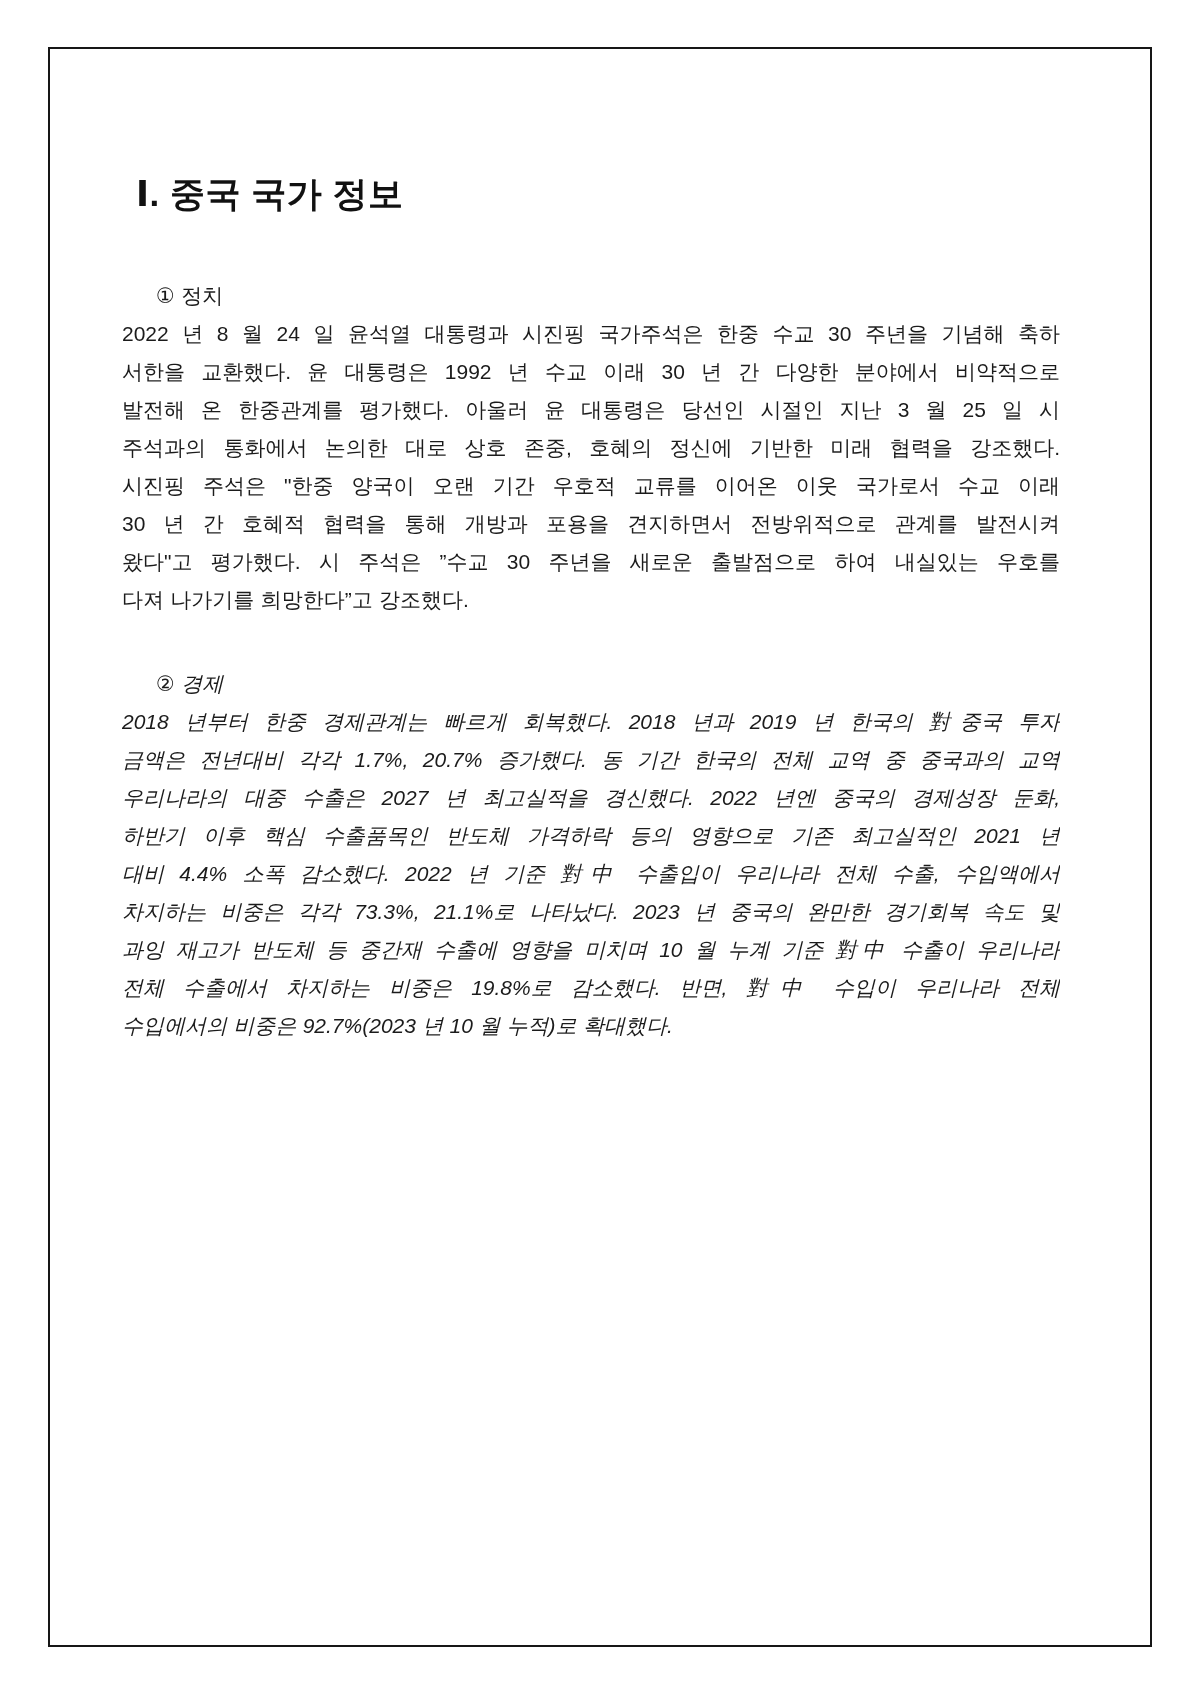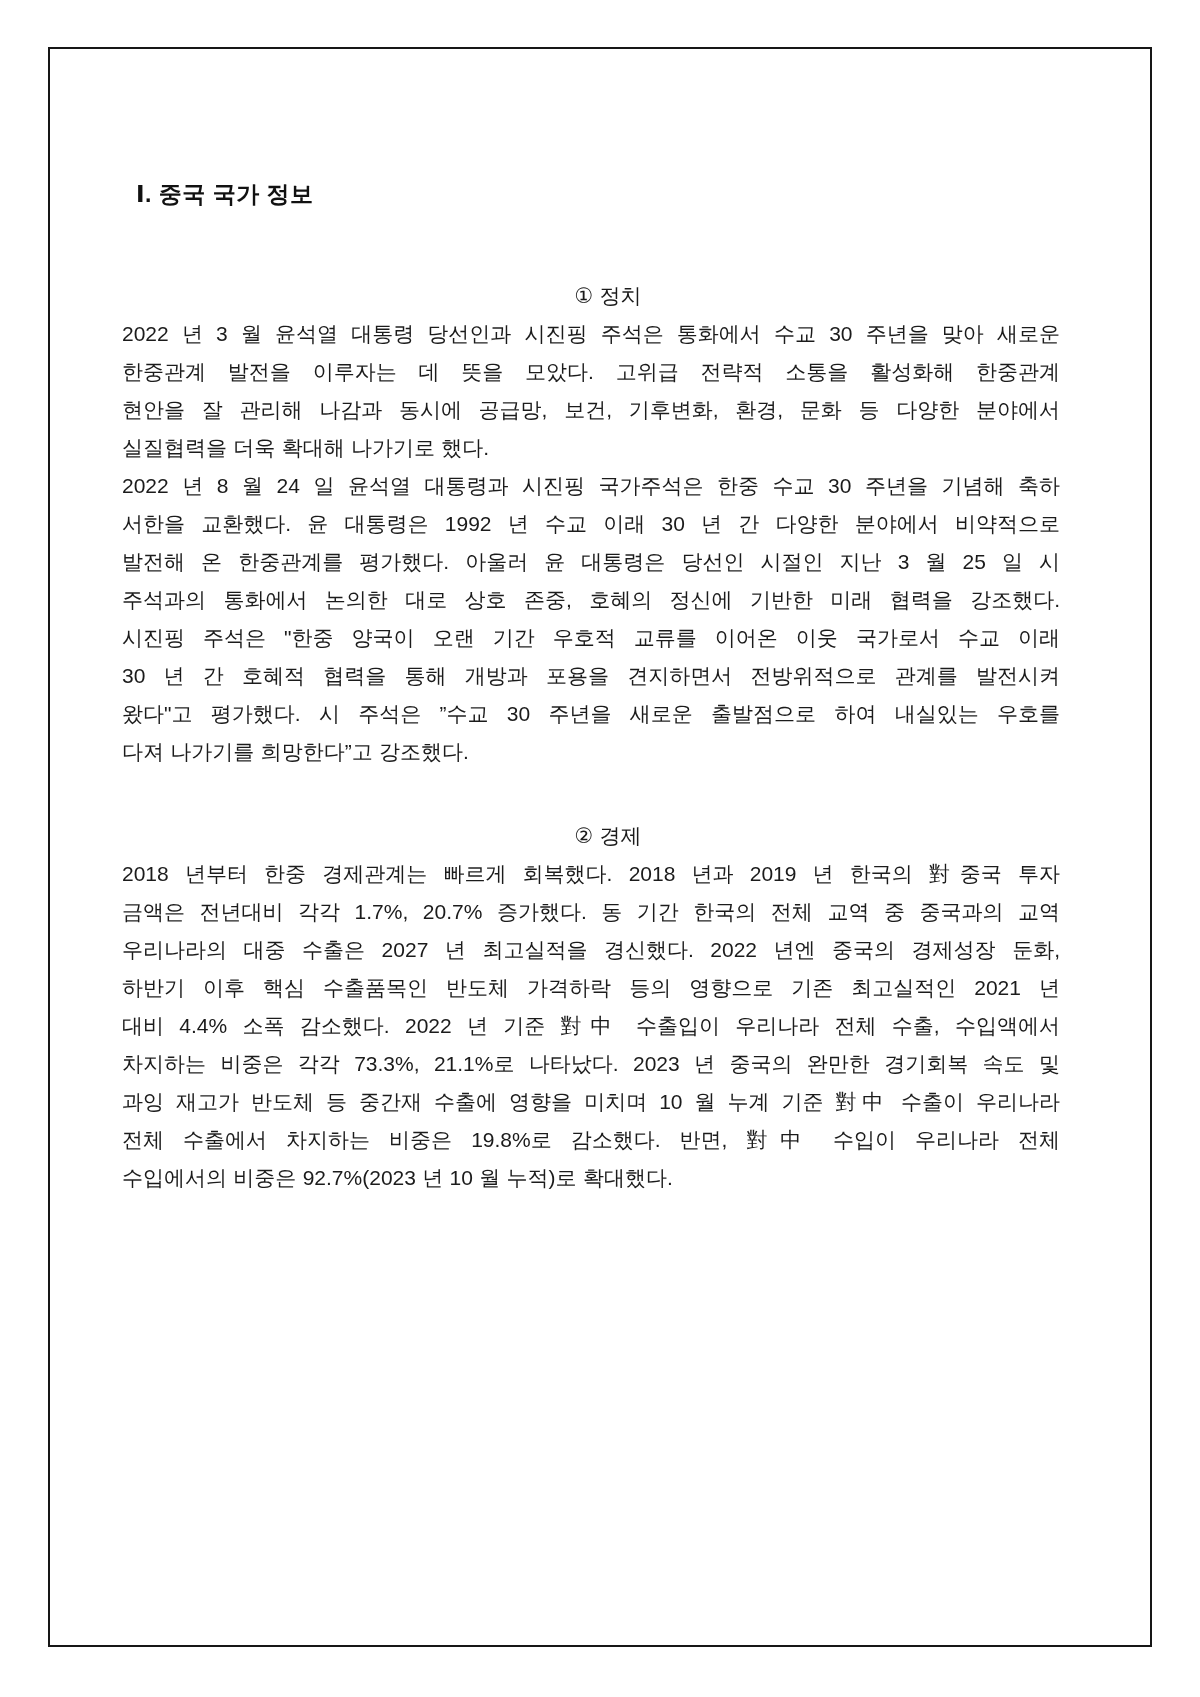--- a/index.html
+++ b/index.html
@@ -28,63 +28,57 @@
   .content {
     position: absolute;
     left: 122px;
     top: 172px;
     width: 938px;
     color: #141414;
   }
   .title {
     margin: 0 0 61px 0;
     padding-left: 14px;
-    font-size: 23px;
+    font-size: 35px;
     line-height: 44px;
     font-weight: 700;
     letter-spacing: 0.5px;
     color: #111111;
   }
   .section { margin: 0; }
-  .section + .section { margin-top: 46px; }
+  .section + .section { margin-top: 46px; font-style: italic; }
   .paragraph { margin: 0; }
   .line {
     font-size: 21px;
     line-height: 38px;
     height: 38px;
     overflow: hidden;
     text-align: left;
     color: #1b1b1b;
     word-spacing: 0.5px;
   }
   .line.just {
     text-align: justify;
     text-align-last: justify;
   }
   .heading {
-    text-align: center;
+    text-align: left;
     margin-left: 34px;
   }
 </style>
 </head>
 <body>
 
 <div class="page">
   <div class="page-border"></div>
   <div class="content">
     <h1 class="title">Ⅰ. 중국 국가 정보</h1>
     <div id="sections">
         <section class="section">
           <div class="line heading">① 정치</div>
-          <div class="paragraph">
-            <div class="line just">2022 년 3 월 윤석열 대통령 당선인과 시진핑 주석은 통화에서 수교 30 주년을 맞아 새로운</div>
-            <div class="line just">한중관계 발전을 이루자는 데 뜻을 모았다. 고위급 전략적 소통을 활성화해 한중관계</div>
-            <div class="line just">현안을 잘 관리해 나감과 동시에 공급망, 보건, 기후변화, 환경, 문화 등 다양한 분야에서</div>
-            <div class="line">실질협력을 더욱 확대해 나가기로 했다.</div>
-          </div>
           <div class="paragraph">
             <div class="line just">2022 년 8 월 24 일 윤석열 대통령과 시진핑 국가주석은 한중 수교 30 주년을 기념해 축하</div>
             <div class="line just">서한을 교환했다. 윤 대통령은 1992 년 수교 이래 30 년 간 다양한 분야에서 비약적으로</div>
             <div class="line just">발전해 온 한중관계를 평가했다. 아울러 윤 대통령은 당선인 시절인 지난 3 월 25 일 시</div>
             <div class="line just">주석과의 통화에서 논의한 대로 상호 존중, 호혜의 정신에 기반한 미래 협력을 강조했다.</div>
             <div class="line just">시진핑 주석은 "한중 양국이 오랜 기간 우호적 교류를 이어온 이웃 국가로서 수교 이래</div>
             <div class="line just">30 년 간 호혜적 협력을 통해 개방과 포용을 견지하면서 전방위적으로 관계를 발전시켜</div>
             <div class="line just">왔다"고 평가했다. 시 주석은 ”수교 30 주년을 새로운 출발점으로 하여 내실있는 우호를</div>
             <div class="line">다져 나가기를 희망한다”고 강조했다.</div>
           </div>

